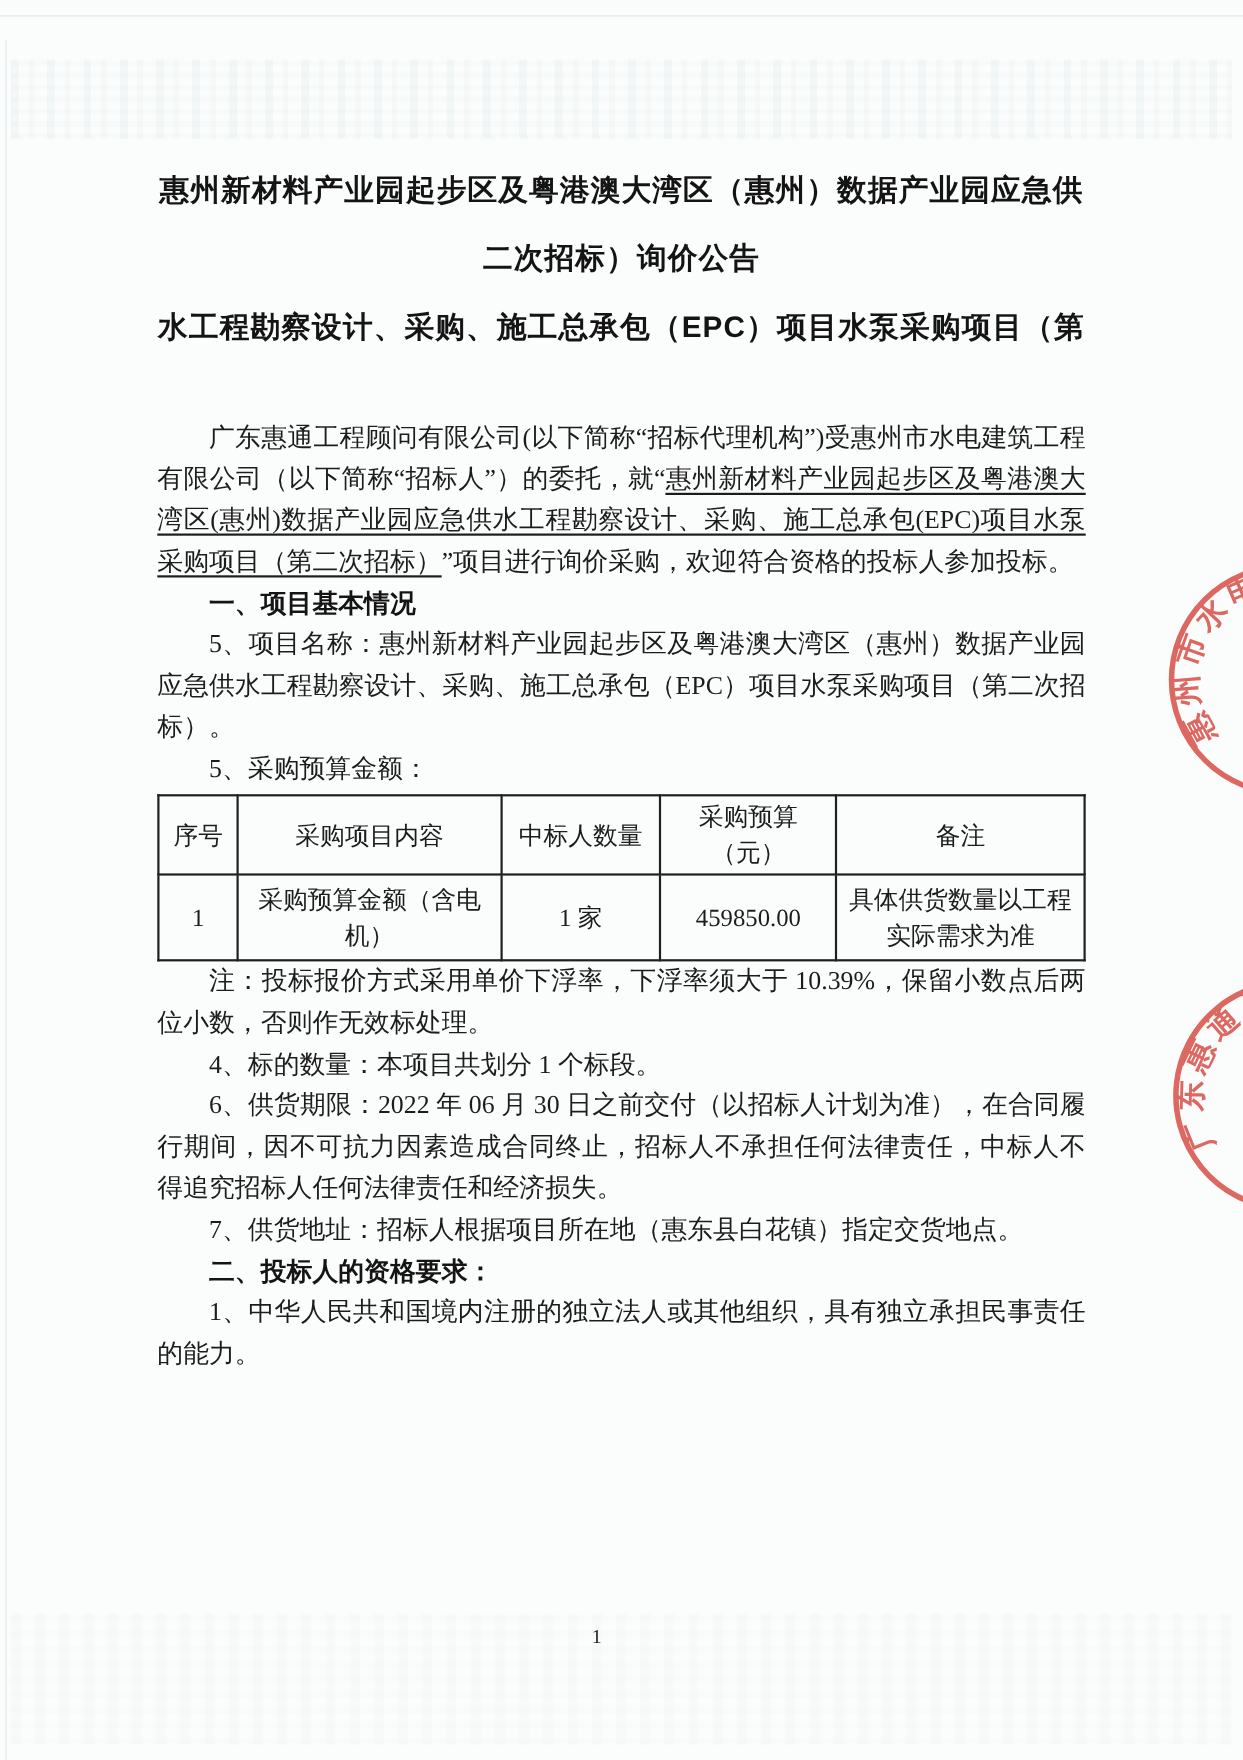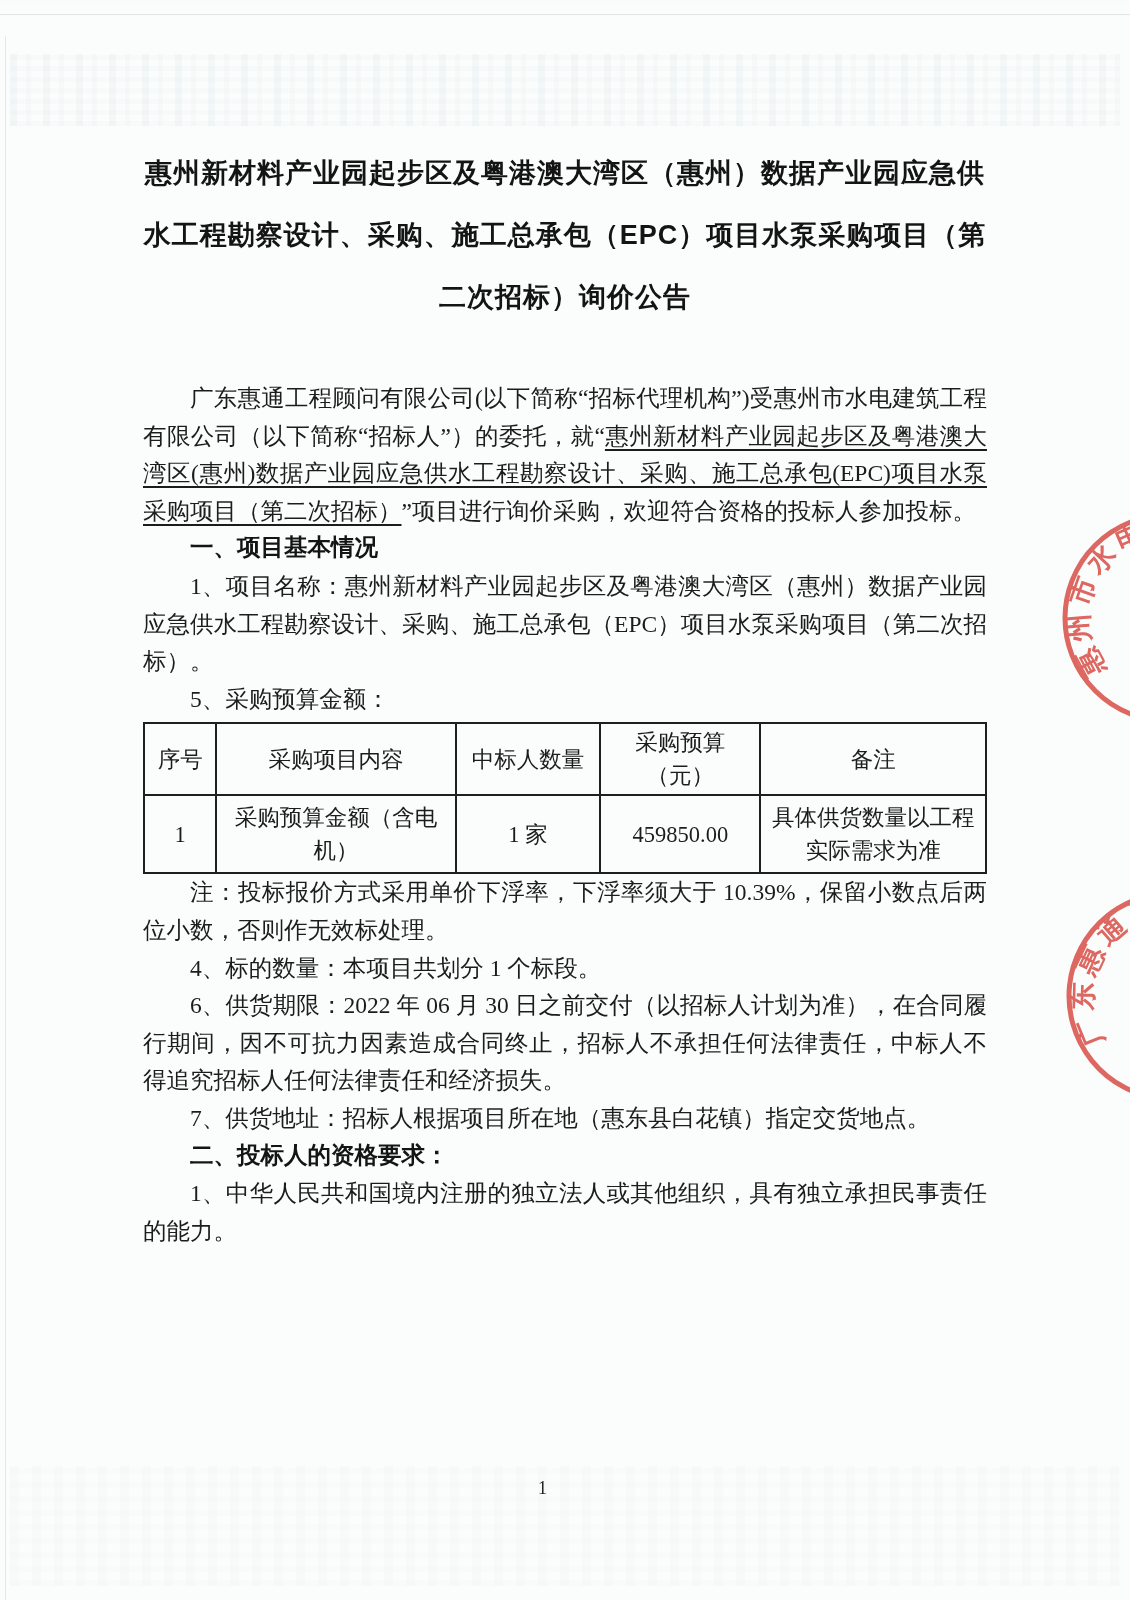--- a/index.html
+++ b/index.html
@@ -68,21 +68,21 @@
     margin: 52px 143px 0 143px; 
     font-size: 23.5px;
     line-height: 37.6px;
     text-align: justify;
   }
   p.body-p {
     margin: 0;
     text-indent: 2em;
   }
   .h-bold {
-    font-family: Liberation Mono, monospace;
+    font-family: Liberation Sans, sans-serif;
     font-weight: 700;
     color: #141414;
   }
   .underlined {
     text-decoration: underline;
     text-underline-offset: 5px;
   }
 
   table.budget {
     width: 100%;
@@ -134,32 +134,32 @@
 </head>
 <body>
 
 <div class="page">
 
   <div class="scan-noise"></div>
   <div class="scan-noise-bottom"></div>
 
   <div class="doc-title">
     <div>惠州新材料产业园起步区及粤港澳大湾区（惠州）数据产业园应急供</div>
+    <div>二次招标）询价公告</div>
     <div>水工程勘察设计、采购、施工总承包（EPC）项目水泵采购项目（第</div>
-    <div>二次招标）询价公告</div>
   </div>
 
   <div class="content">
 
     <p class="body-p"><span>广东惠通工程顾问有限公司(以下简称“招标代理机构”)受惠州市水电建筑工程有限公司（以下简称“招标人”）的委托，就“</span><span class="underlined">惠州新材料产业园起步区及粤港澳大湾区(惠州)数据产业园应急供水工程勘察设计、采购、施工总承包(EPC)项目水泵采购项目（第二次招标）</span><span>”项目进行询价采购，欢迎符合资格的投标人参加投标。</span></p>
 
     <p class="body-p h-bold">一、项目基本情况</p>
 
 
-    <p class="body-p">1、项目名称：惠州新材料产业园起步区及粤港澳大湾区（惠州）数据产业园应急供水工程勘察设计、采购、施工总承包（EPC）项目水泵采购项目（第二次招标）。</p>
+    <p class="body-p">5、项目名称：惠州新材料产业园起步区及粤港澳大湾区（惠州）数据产业园应急供水工程勘察设计、采购、施工总承包（EPC）项目水泵采购项目（第二次招标）。</p>
 
     <p class="body-p">5、采购预算金额：</p>
 
     <table class="budget">
       <colgroup>
         <col class="c-no">
           <col class="c-item">
           <col class="c-win">
           <col class="c-budget">
           <col class="c-remark">

